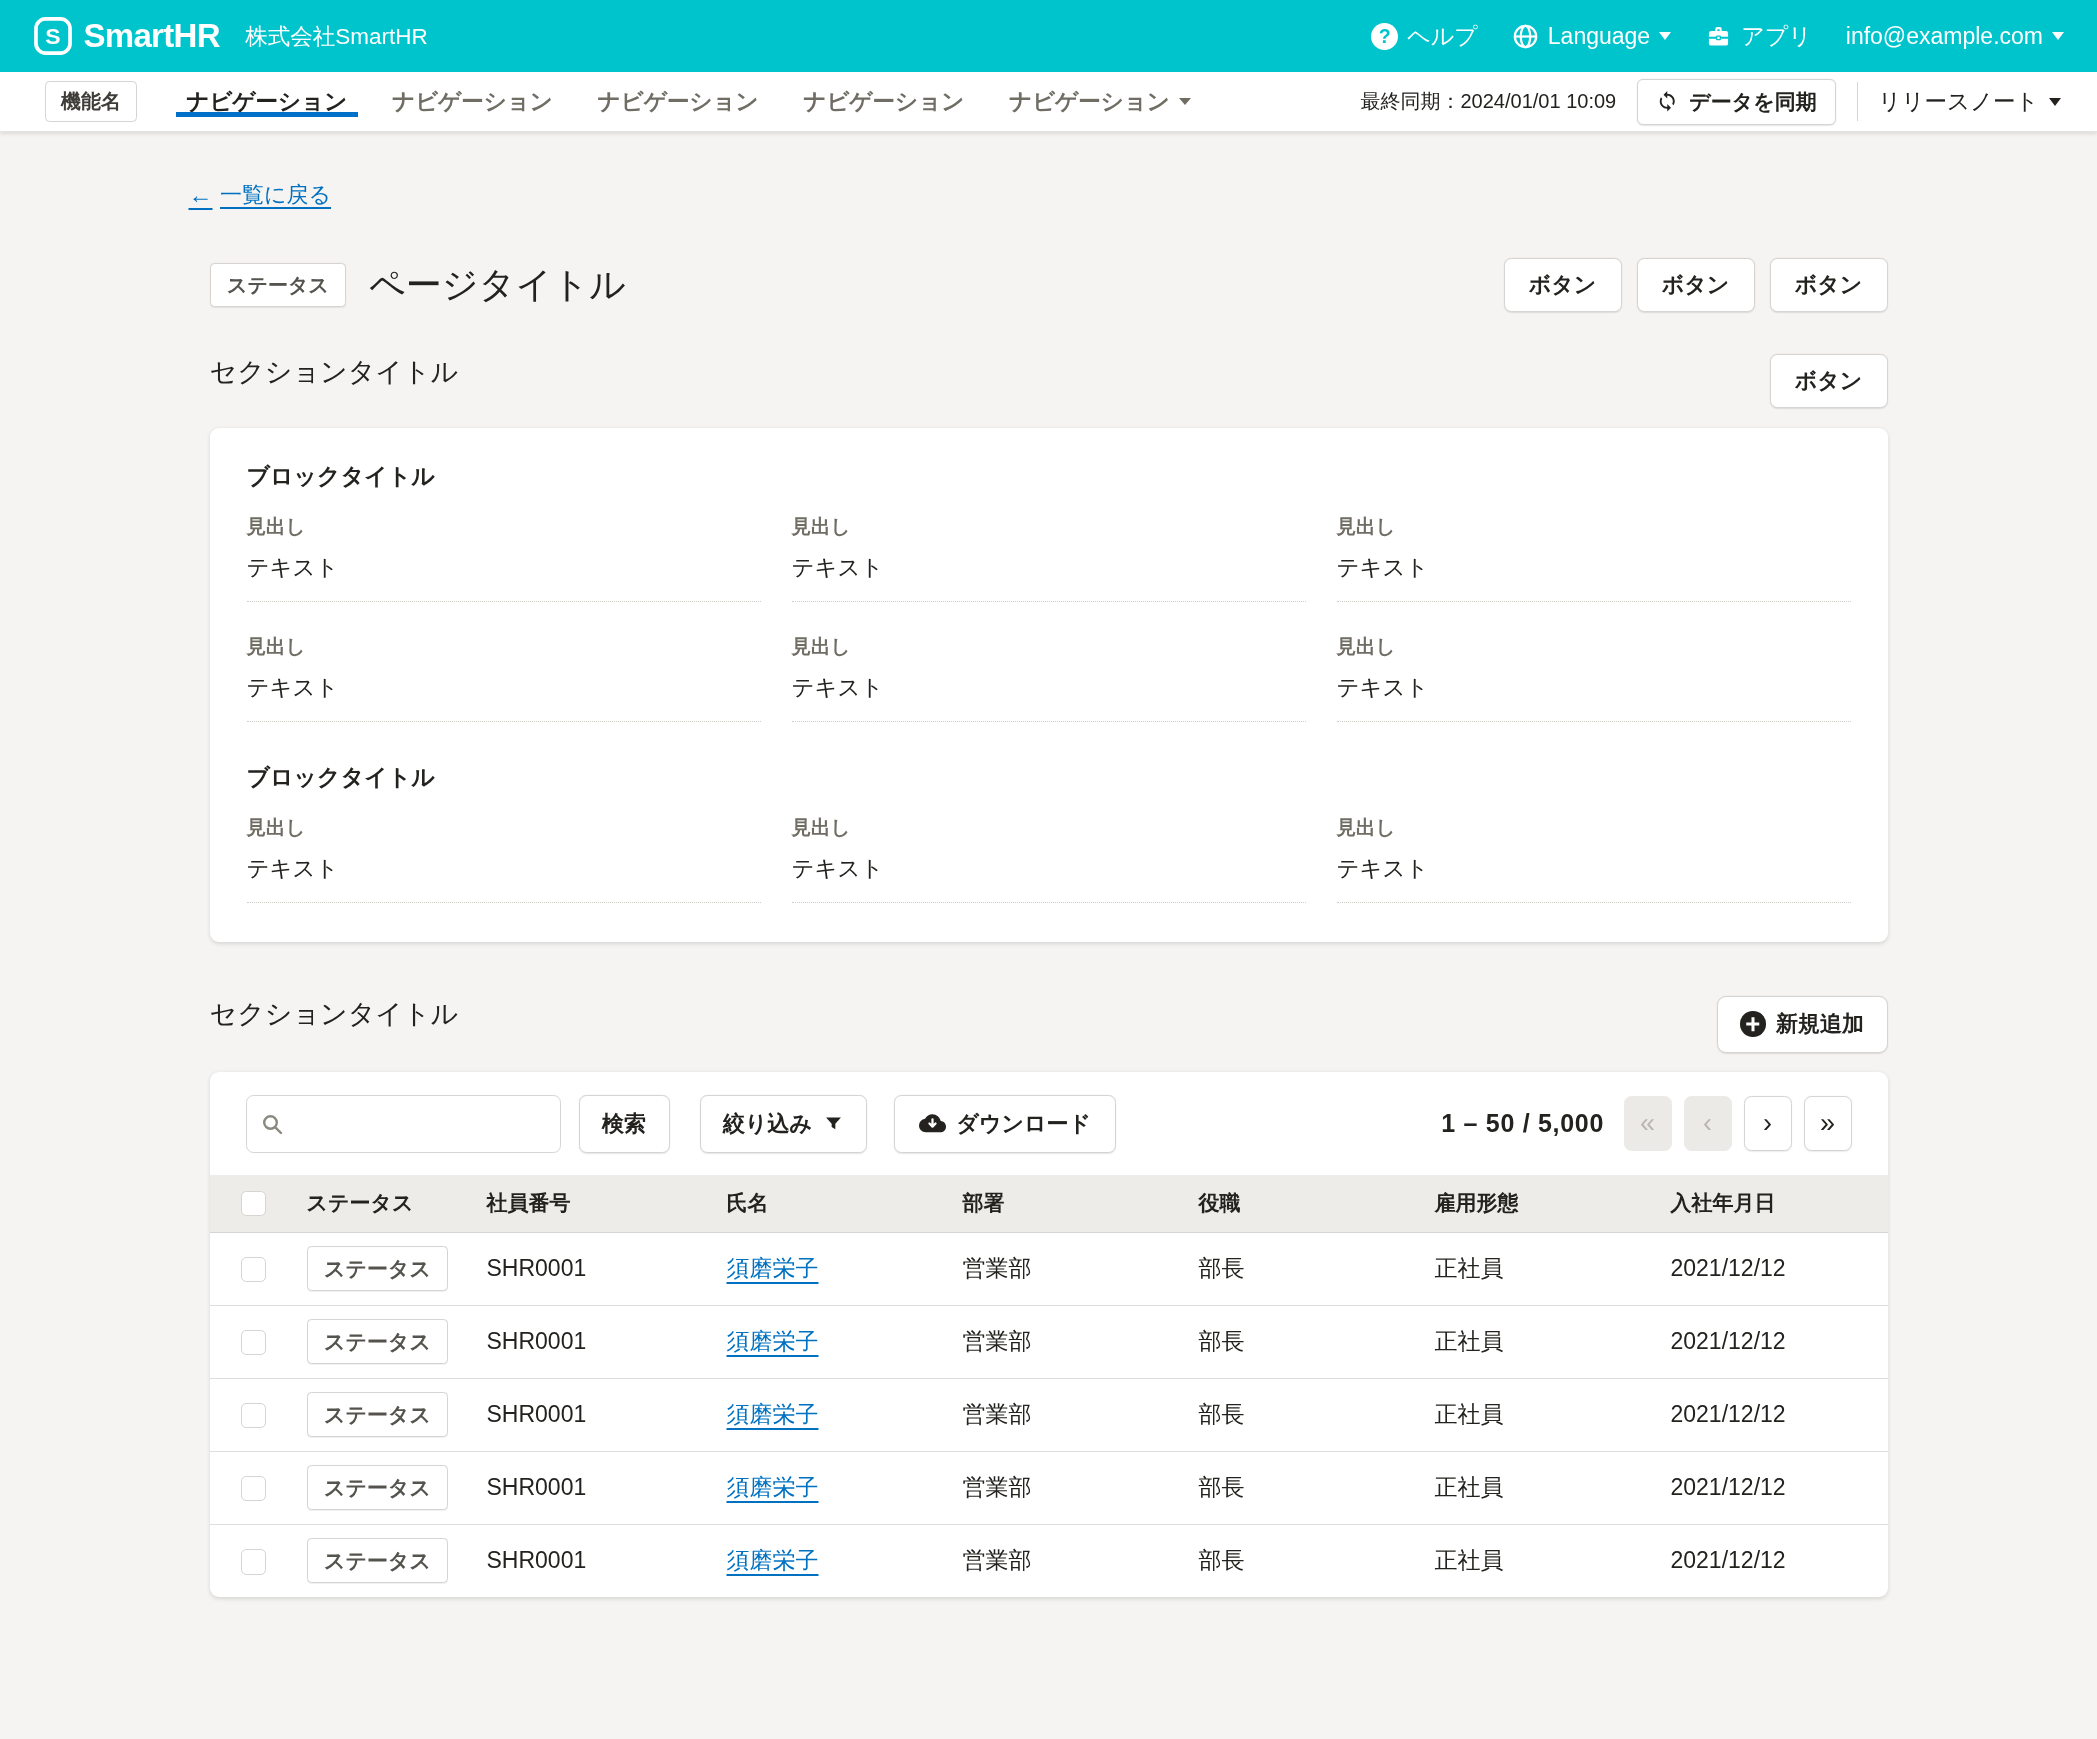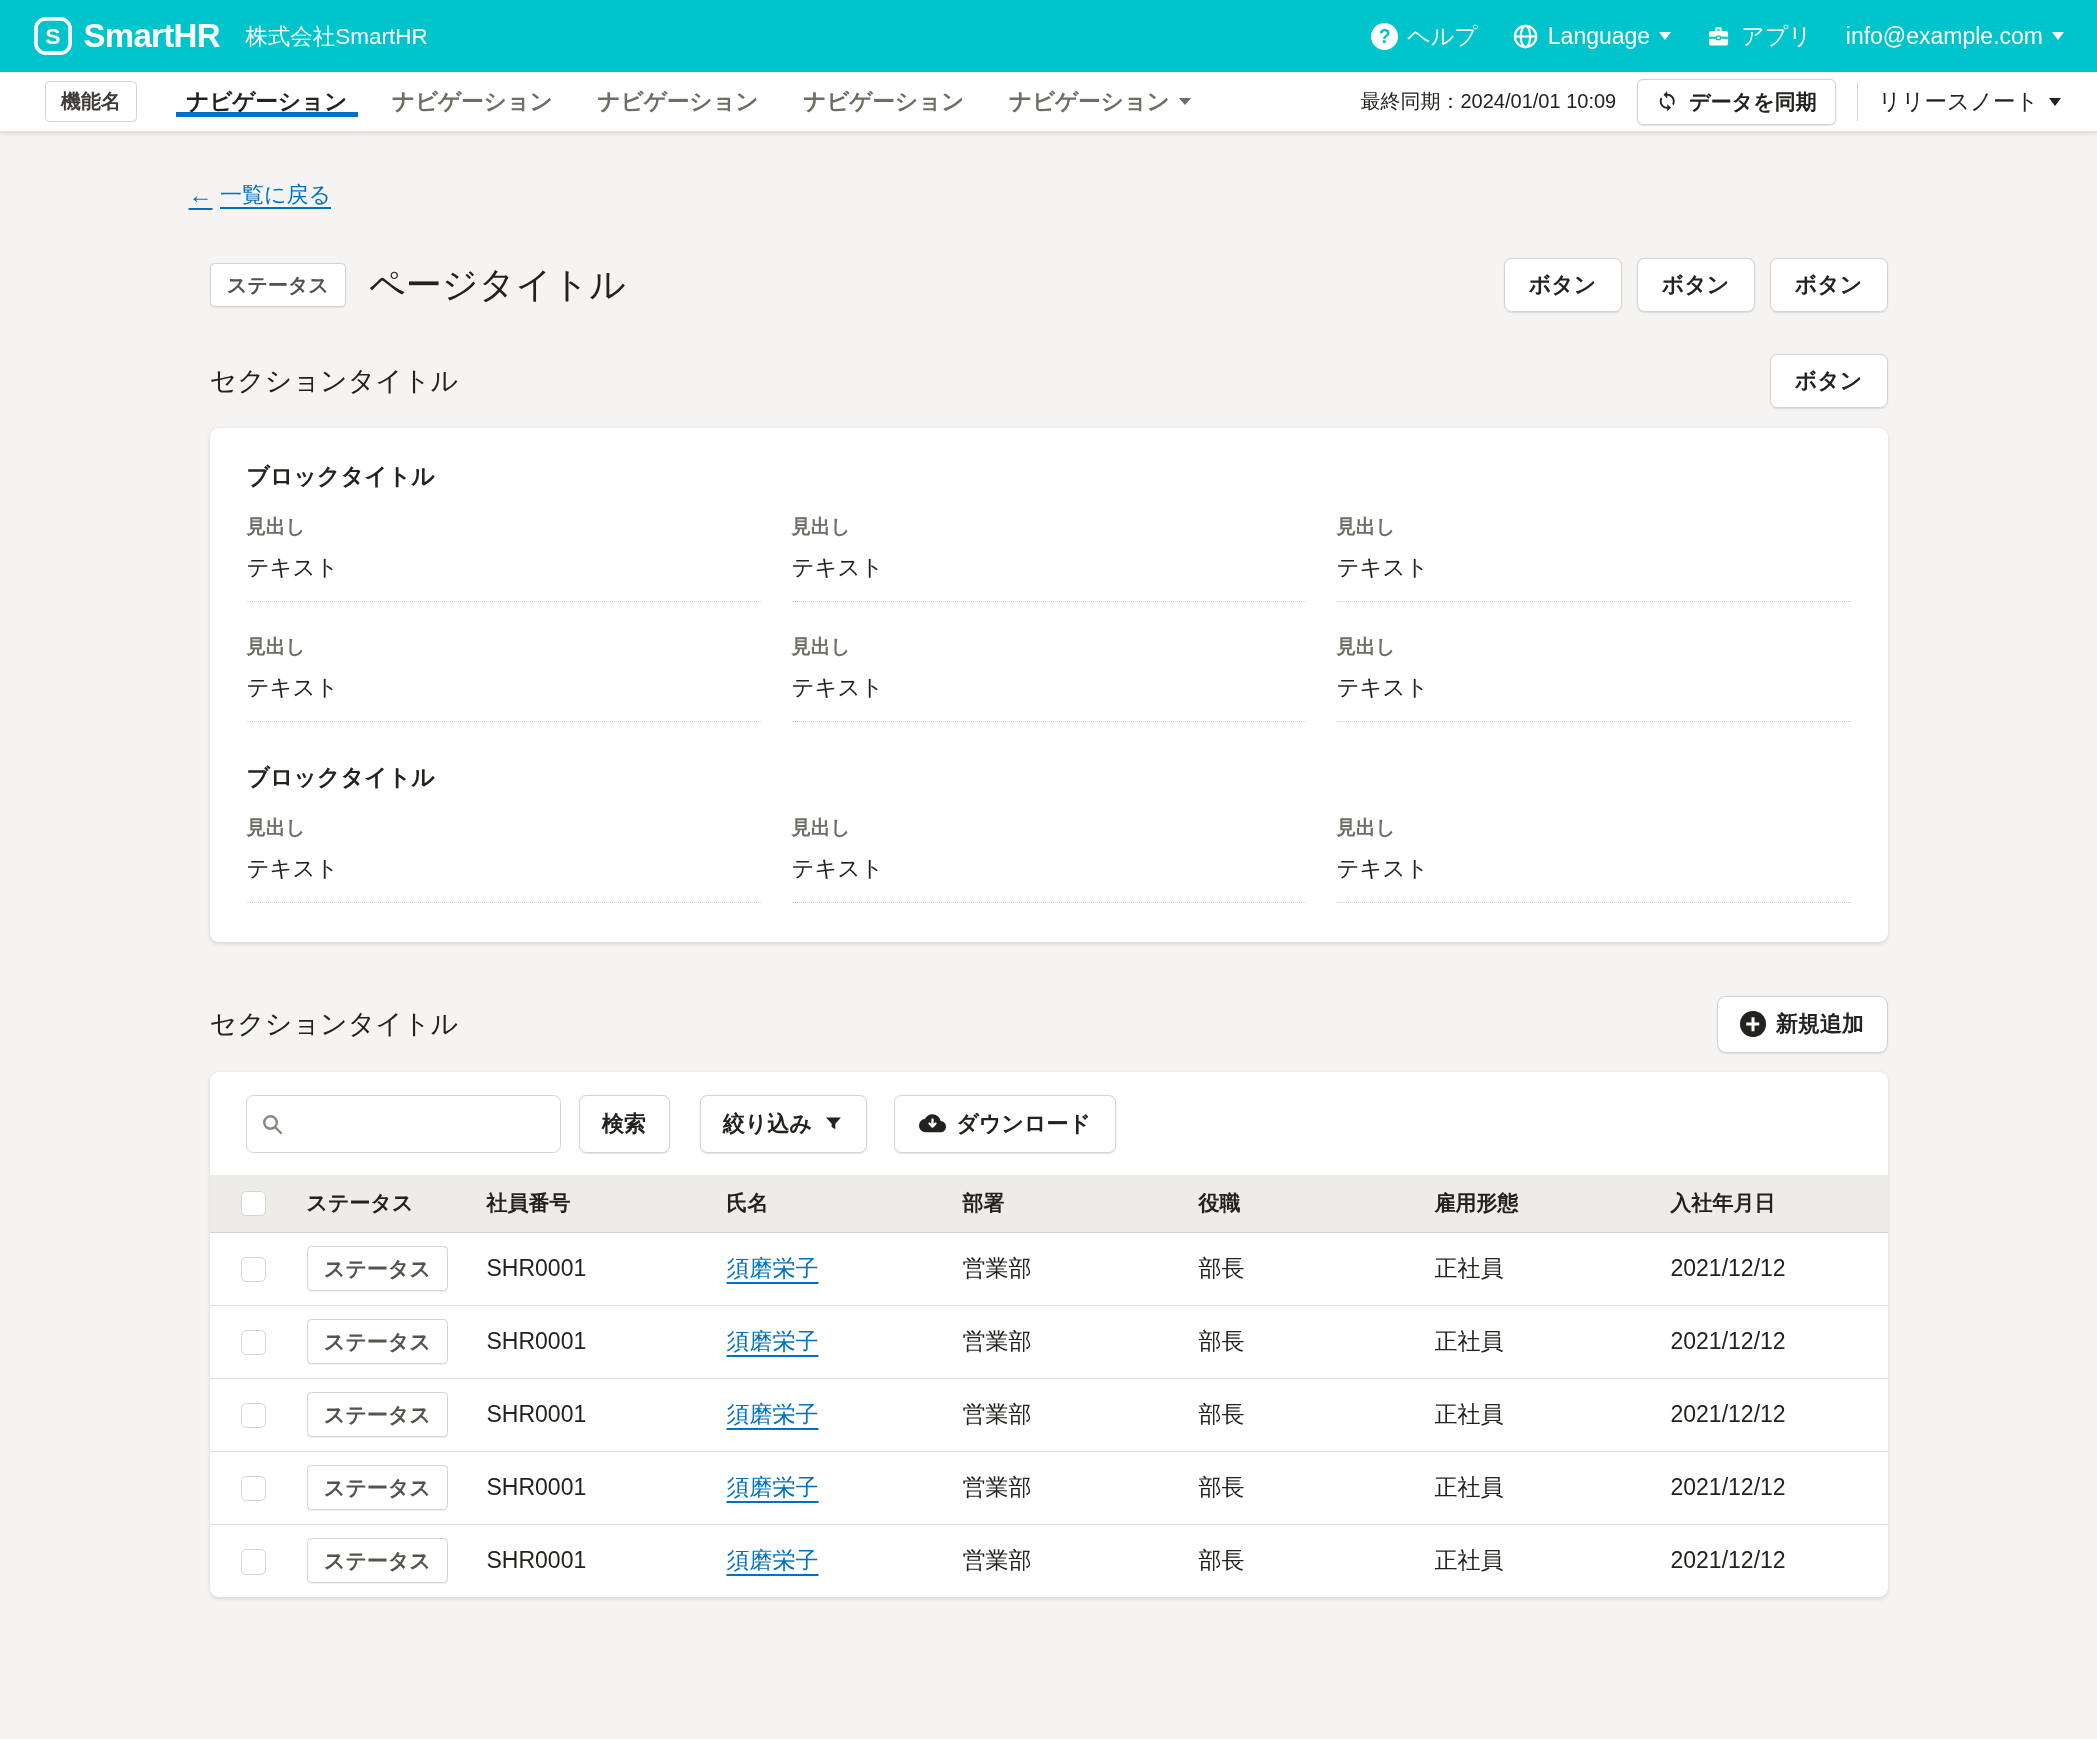--- a/index.html
+++ b/index.html
@@ -68,21 +68,21 @@
   .title-row { margin-top:48px; display:flex; align-items:center; gap:22.5px; }
   .status-chip {
     background:#fff; border:0.7px solid #d6d3d0; border-radius:4.5px; padding:7.5px 16.5px;
     font-size:20px; font-weight:bold; color:#55534d; box-shadow:0 0.7px 1.5px rgba(0,0,0,.08);
   }
   h1.page-title { font-size:36px; font-weight:normal;text-align:right; }
   .title-actions { margin-left:auto; display:flex; gap:15px; }
   .action-btn { width:118px; height:54px; }
   .page-desc { margin-top:31px; font-size:22px; line-height:1.8; max-width:1678px; }
 
-  .section-row { margin-top:42px; display:flex; align-items:center; }
+  .section-row { margin-top:42px; display:flex; }
   h2.section-title { font-size:27px; font-weight:normal; }
   .section-row .btn { margin-left:auto; }
   .add-btn { height:57px; padding:0 22.5px; border-radius:9px; }
   .plus-circle {
     width:25.5px; height:25.5px; border-radius:50%; background:#23221e; position:relative; flex:none;
   }
   .plus-circle::before, .plus-circle::after {
     content:""; position:absolute; background:#fff; left:50%; top:50%; transform:translate(-50%,-50%);
   }
   .plus-circle::before { width:13.5px; height:3px; }
@@ -332,20 +332,27 @@
       </button>
       <button class="btn toolbar-btn download-btn">
         <span class="icon">
           <svg width="27" height="22.5" viewBox="0 0 24 20" fill="#23221e">
             <path d="M19.35 8.04A7.49 7.49 0 0 0 12 2C9.11 2 6.6 3.64 5.35 6.04A5.99 5.99 0 0 0 0 12c0 3.31 2.69 6 6 6h13c2.76 0 5-2.24 5-5 0-2.64-2.05-4.78-4.65-4.96z"></path>
             <path d="M12 6.5v6M9.3 10.2L12 13l2.7-2.8" stroke="#fff" stroke-width="2" fill="none" stroke-linecap="round" stroke-linejoin="round"></path>
           </svg>
         </span>
         <span>ダウンロード</span>
       </button>
+      <div class="pagination">
+        <span class="page-range">1 – 50 / 5,000</span>
+        <button class="pager disabled" disabled="">«</button>
+        <button class="pager disabled" disabled="">‹</button>
+        <button class="pager">›</button>
+        <button class="pager">»</button>
+      </div>
     </div>
 
     <table>
       <colgroup>
         <col style="width:97px">
           <col style="width:180px">
           <col style="width:240px">
           <col style="width:236px">
         <col style="width:236px">
           <col style="width:236px">

